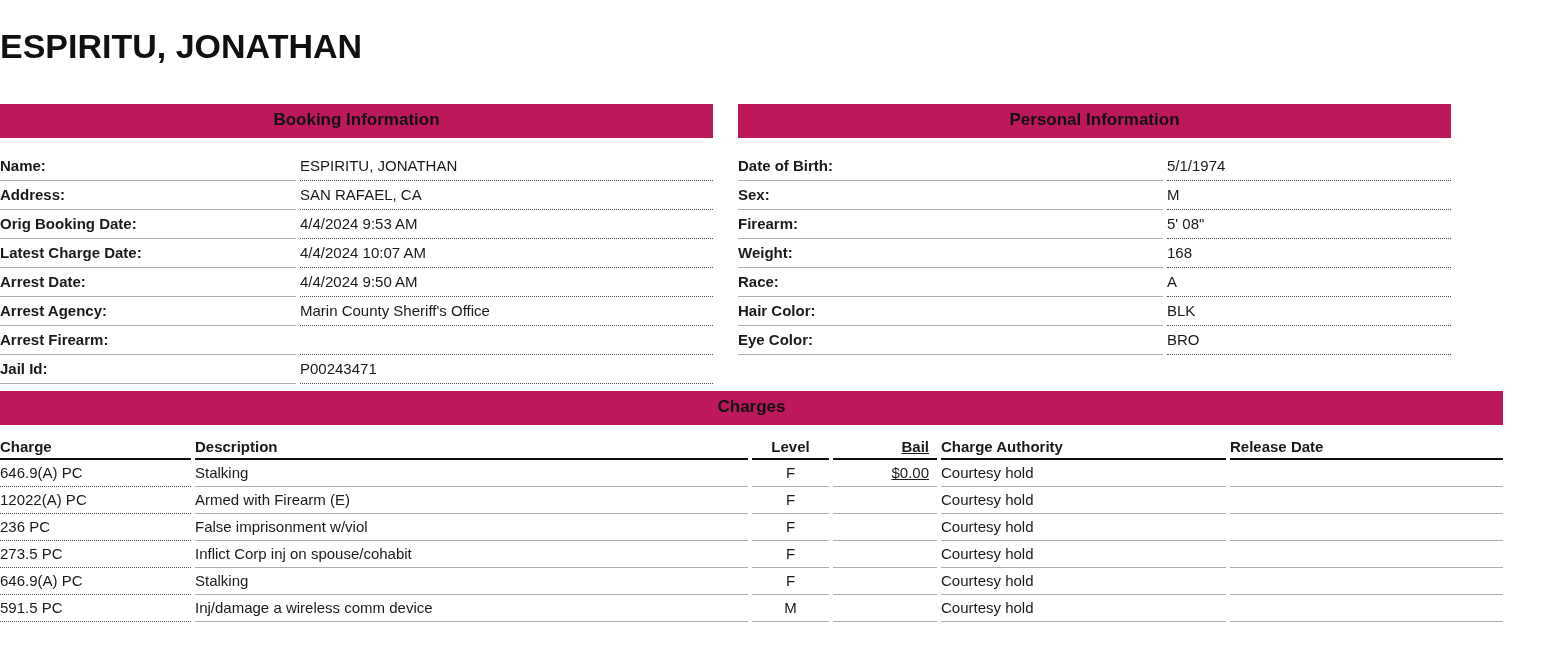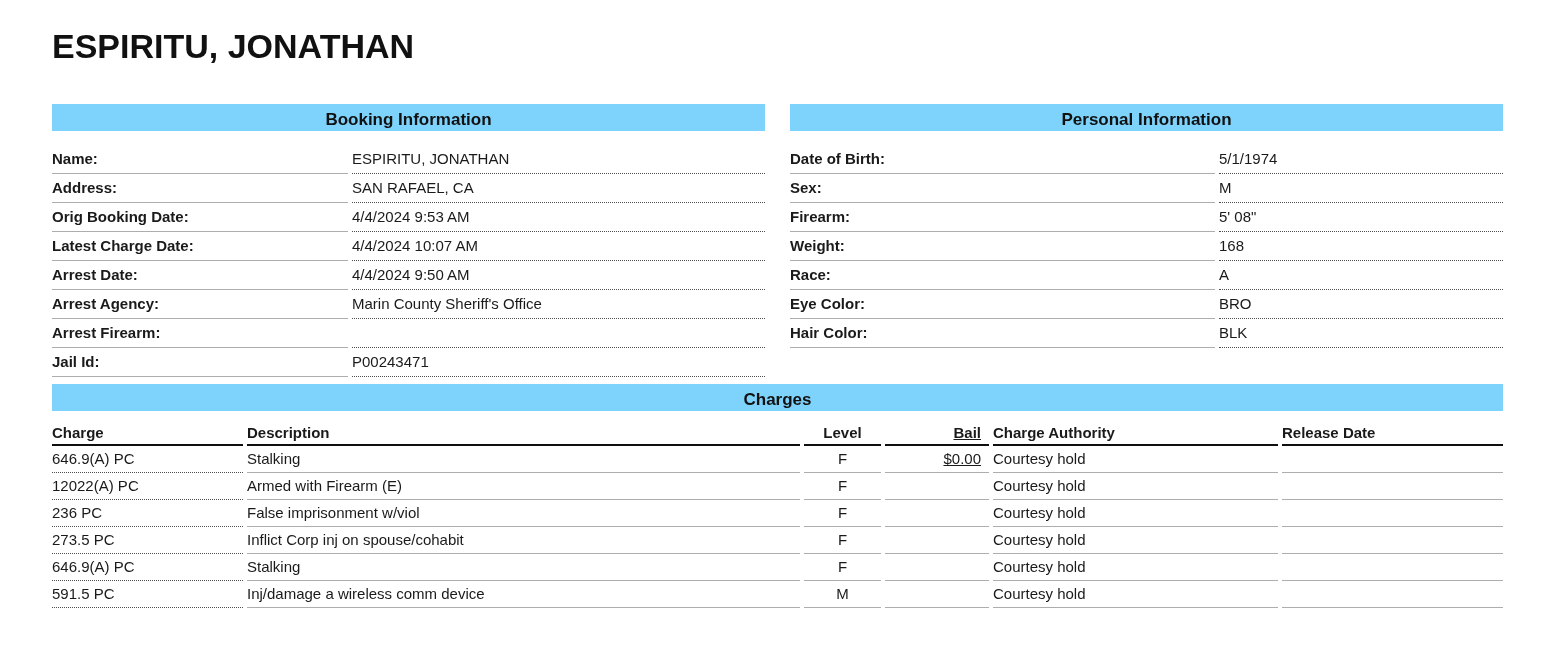--- a/index.html
+++ b/index.html
@@ -3,41 +3,41 @@
 <meta charset="utf-8">
 <style>
   * { margin: 0; padding: 0; box-sizing: border-box; }
   html, body {
     width: 1542px; height: 672px;
     background: #ffffff;
     font-family: "Liberation Sans", "DejaVu Sans", sans-serif;
     color: #1a1a1a;
     overflow: hidden;
   }
-  .page { padding-left: 52px; width: 1503px; }
+  .page { width: 1503px; }
 
   .page-title {
     margin-top: 24px;
     font-size: 34px;
     line-height: 44px;
     font-weight: 700;
     color: #111111;
   }
 
   .panels {
     display: flex;
     gap: 25px;
     margin-top: 36px;
   }
   .panel { width: 713px; }
 
   .section-header {
-    height: 27px;
+    height: 34px;
     line-height: 31px;
-    background: #7dd3fc;
+    background: #be185d;
     text-align: center;
     font-size: 17px;
     font-weight: 700;
     color: #111111;
   }
 
   .fields { margin-top: 14px; }
   .info-row {
     display: grid;
     column-gap: 4px;
@@ -149,26 +149,26 @@
         </div>
         <div class="info-row personal-grid">
           <div class="cell cell-label">Weight:</div>
           <div class="cell cell-value">168</div>
         </div>
         <div class="info-row personal-grid">
           <div class="cell cell-label">Race:</div>
           <div class="cell cell-value">A</div>
         </div>
         <div class="info-row personal-grid">
+          <div class="cell cell-label">Hair Color:</div>
+          <div class="cell cell-value">BLK</div>
+        </div>
+        <div class="info-row personal-grid">
           <div class="cell cell-label">Eye Color:</div>
           <div class="cell cell-value">BRO</div>
-        </div>
-        <div class="info-row personal-grid">
-          <div class="cell cell-label">Hair Color:</div>
-          <div class="cell cell-value">BLK</div>
         </div>
       </div>
     </div>
 
   </div>
 
   <div class="charges-section">
     <div class="section-header">Charges</div>
 
     <div class="charges-table">

